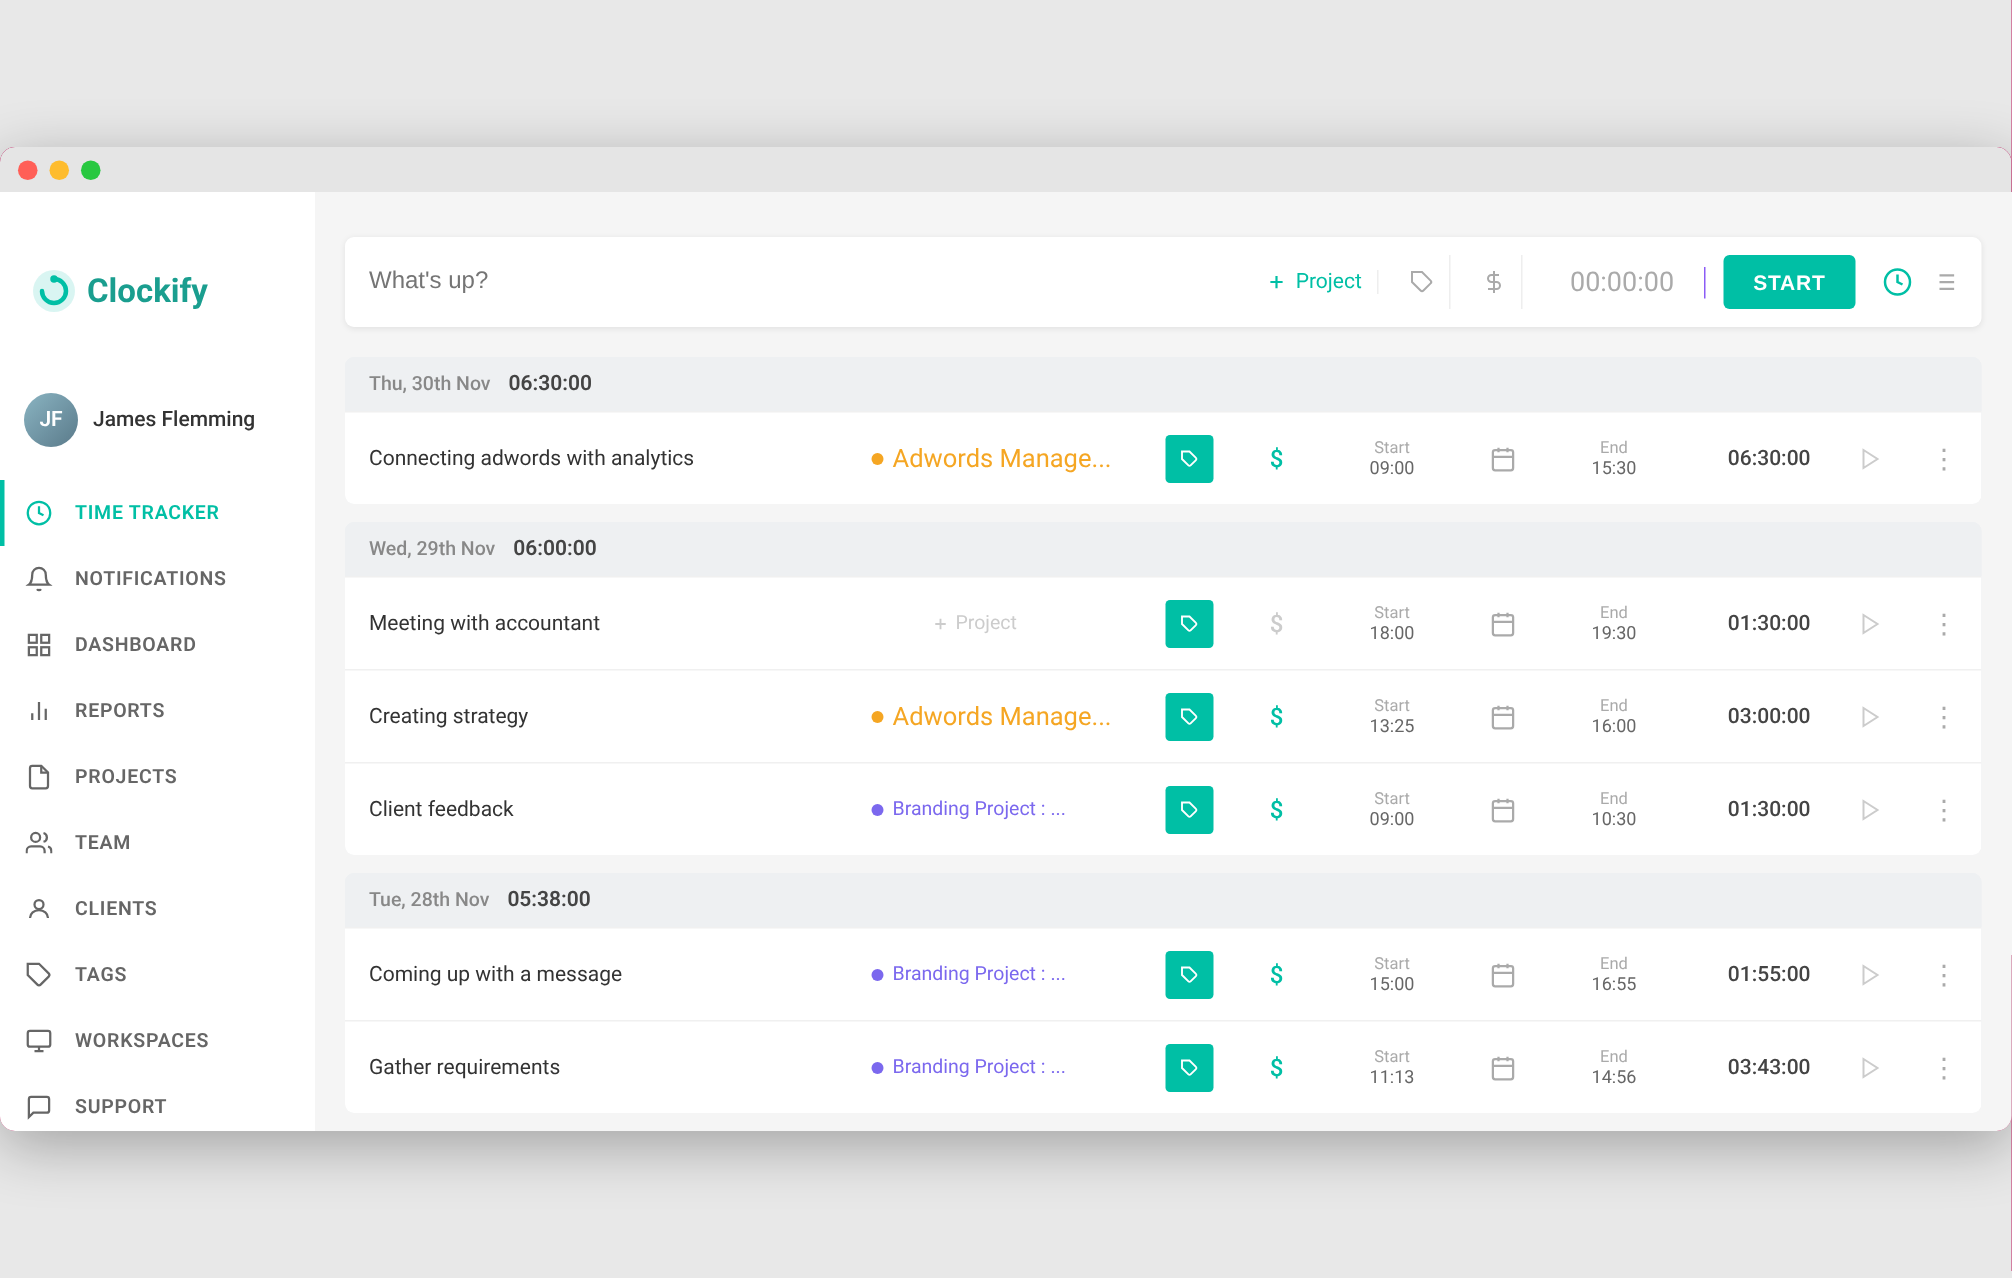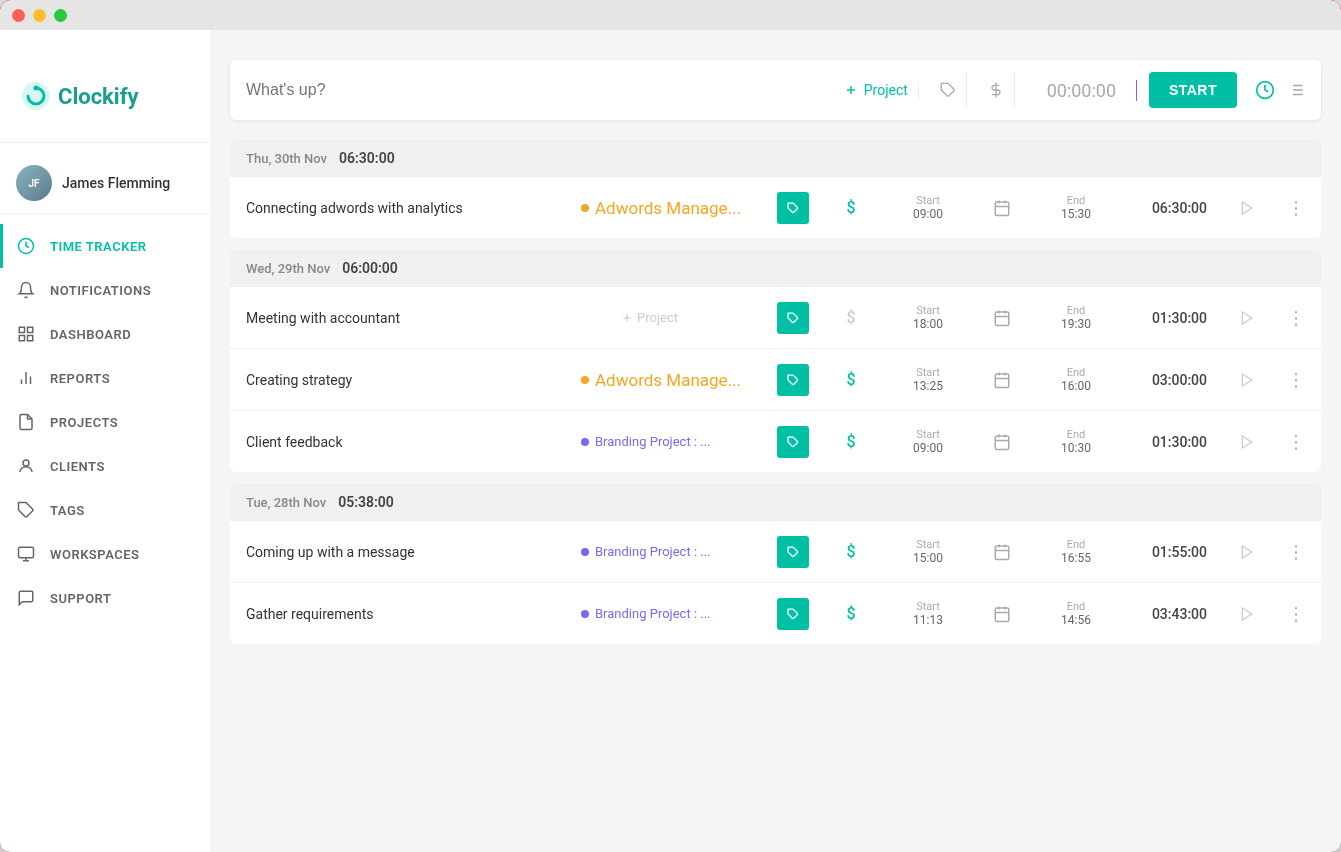--- a/index.html
+++ b/index.html
@@ -6,21 +6,21 @@
     body {
       font-family: -apple-system, BlinkMacSystemFont, 'Segoe UI', Roboto, sans-serif;
       background: #e8e8e8;
       display: flex;
       justify-content: center;
       align-items: center;
       min-height: 100vh;
     }
     .window {
       width: 1341px;
-      height: 852px;
+      height: 656px;
       background: #be185d;
       border-radius: 10px;
       overflow: hidden;
       display: flex;
       box-shadow: 0 10px 40px rgba(0,0,0,0.3);
     }
     .dot { width: 13px; height: 13px; border-radius: 50%; }
     .dot-red { background: #ff5f57; }
     .dot-yellow { background: #febc2e; }
     .dot-green { background: #28c840; }
@@ -69,21 +69,21 @@
       flex-shrink: 0;
     }
     .avatar-img {
       width: 100%;
       height: 100%;
       background: linear-gradient(135deg, #8ab4c2, #5a7a8a);
       display: flex;
       align-items: center;
       justify-content: center;
       color: #fff;
-      font-size: 10px;
+      font-size: 14px;
       font-weight: 600;
     }
     .user-name {
       font-size: 14px;
       color: #333;
       font-weight: 500;
     }
     .nav-item {
       display: flex;
       align-items: center;
@@ -404,20 +404,31 @@
       <div class="nav-item">
         <span class="nav-icon">
           <svg width="18" height="18" viewBox="0 0 24 24" fill="none" stroke="currentColor" stroke-width="2">
               <path d="M14 2H6a2 2 0 0 0-2 2v16a2 2 0 0 0 2 2h12a2 2 0 0 0 2-2V8z"></path>
               <polyline points="14 2 14 8 20 8"></polyline>
             </svg>
         </span>
         <span>PROJECTS</span>
       </div>
 
+      <div class="nav-item">
+        <span class="nav-icon">
+          <svg width="18" height="18" viewBox="0 0 24 24" fill="none" stroke="currentColor" stroke-width="2">
+              <path d="M17 21v-2a4 4 0 0 0-4-4H5a4 4 0 0 0-4 4v2"></path>
+              <circle cx="9" cy="7" r="4"></circle>
+              <path d="M23 21v-2a4 4 0 0 0-3-3.87"></path>
+              <path d="M16 3.13a4 4 0 0 1 0 7.75"></path>
+            </svg>
+        </span>
+        <span>TEAM</span>
+      </div>
 
       <div class="nav-item">
         <span class="nav-icon">
           <svg width="18" height="18" viewBox="0 0 24 24" fill="none" stroke="currentColor" stroke-width="2">
               <circle cx="12" cy="8" r="4"></circle>
               <path d="M4 20c0-4 3.6-7 8-7s8 3 8 7"></path>
             </svg>
         </span>
         <span>CLIENTS</span>
       </div>

